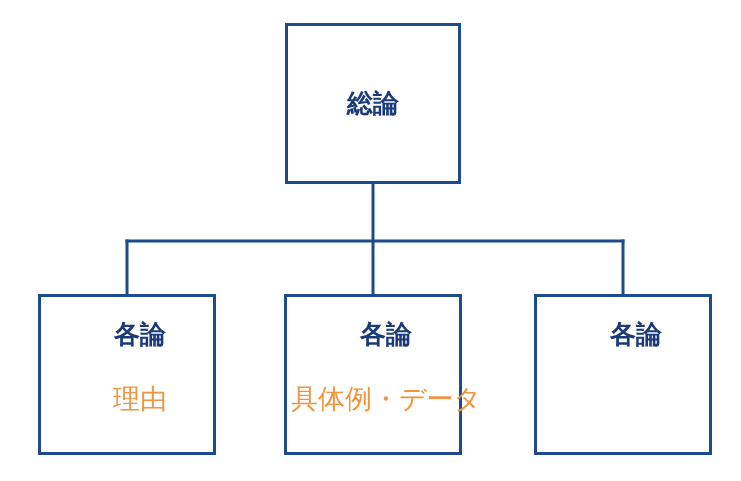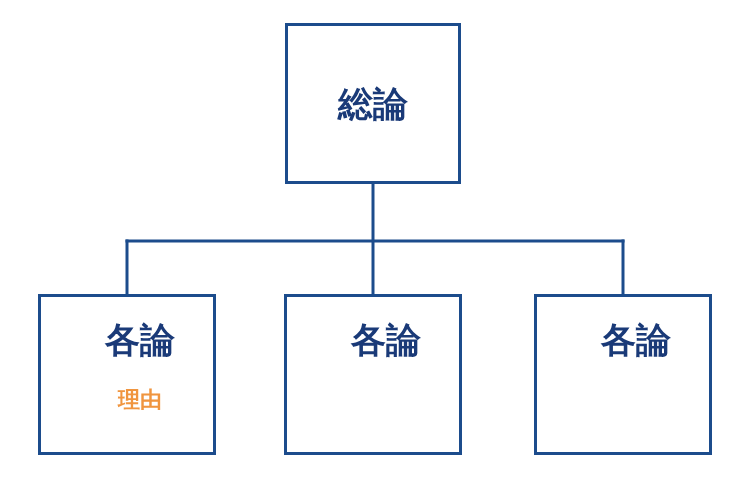--- a/index.html
+++ b/index.html
@@ -40,37 +40,37 @@
     top: 23px;
     width: 176px;
     height: 161px;
     justify-content: center;
   }
   .node-child {
     top: 294px;
     width: 178px;
     height: 161px;
     padding-top: 22px;
-    gap: 26px;
+    gap: 33px;
     padding-left: 26px;
   }
   .node-child.pos-0 { left: 38px; }
   .node-child.pos-1 { left: 284px; }
   .node-child.pos-2 { left: 534px; }
   .node-title {
     color: var(--title, #1a3a78);
-    font-size: 35px;
+    font-size: 26px;
     font-weight: 700;
     line-height: 1.2;
     white-space: nowrap;
   }
   .node-subtitle {
     color: var(--accent, #f0953f);
-    font-size: 22px;
-    font-weight: 700;
+    font-size: 27px;
+    font-weight: 400;
     line-height: 1.2;
     white-space: nowrap;
   }
 </style>
 </head>
 <body>
 
 <div class="canvas">
 
   <svg class="connector" viewBox="0 0 741 481" xmlns="http://www.w3.org/2000/svg" aria-hidden="true">
@@ -84,19 +84,20 @@
     <span class="node-title">総論</span>
   </div>
 
   <div class="node node-child pos-0">
     <span class="node-title">各論</span>
     <span class="node-subtitle">理由</span>
   </div>
 
   <div class="node node-child pos-1">
     <span class="node-title">各論</span>
+    <span class="node-subtitle">具体例・データ</span>
   </div>
 
   <div class="node node-child pos-2">
     <span class="node-title">各論</span>
   </div>
 
 </div>
 
 </body></html>

